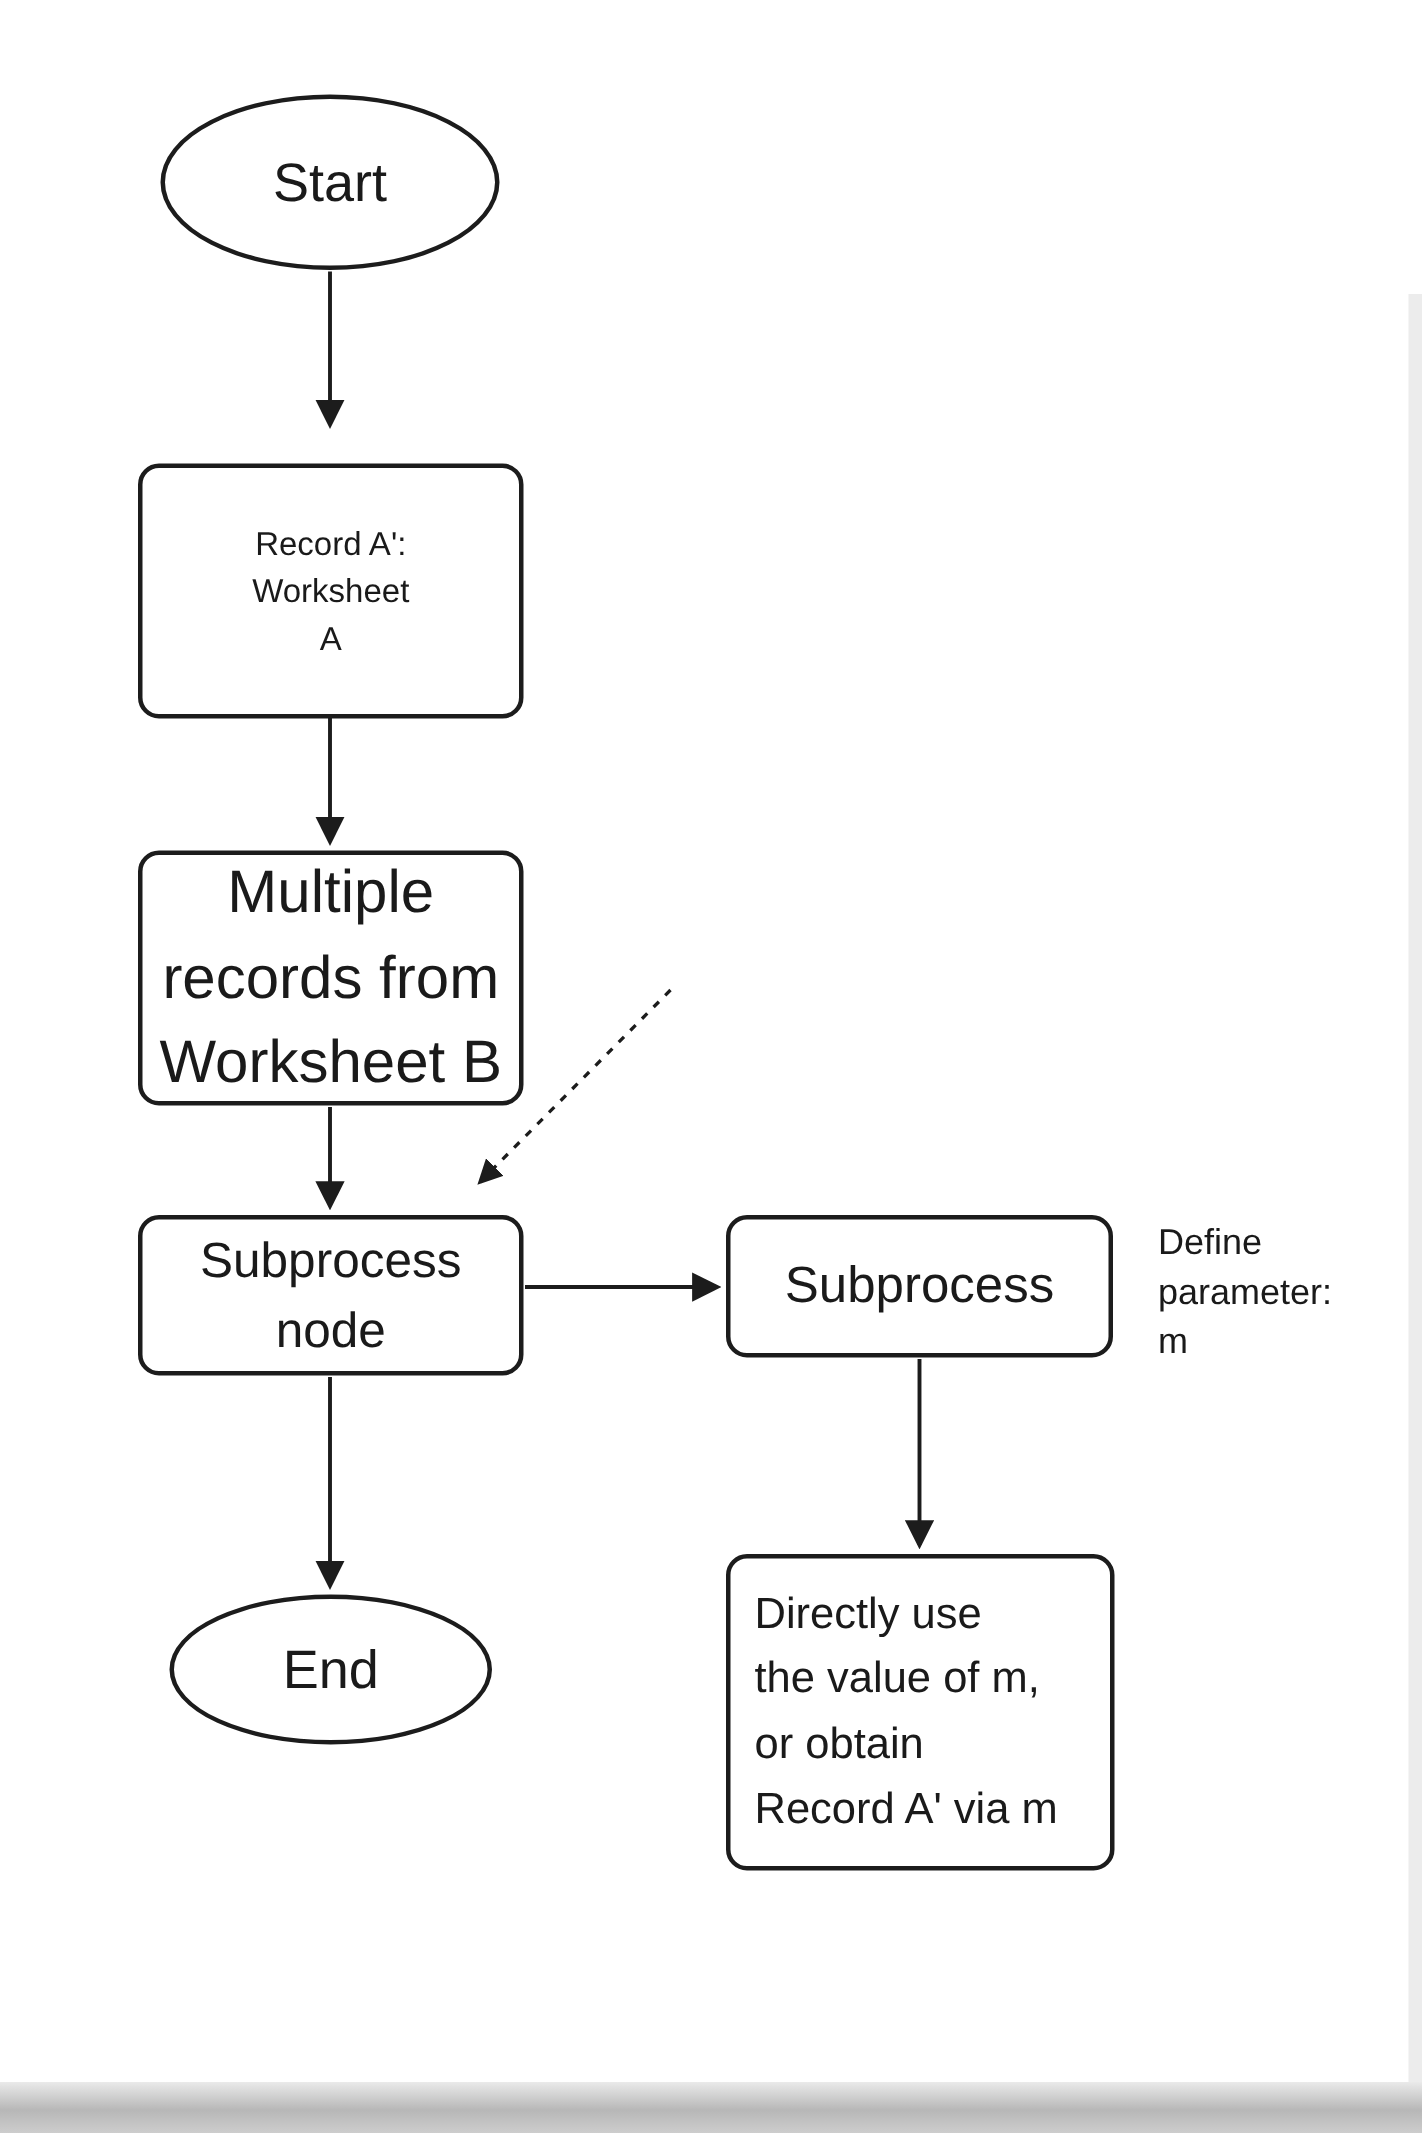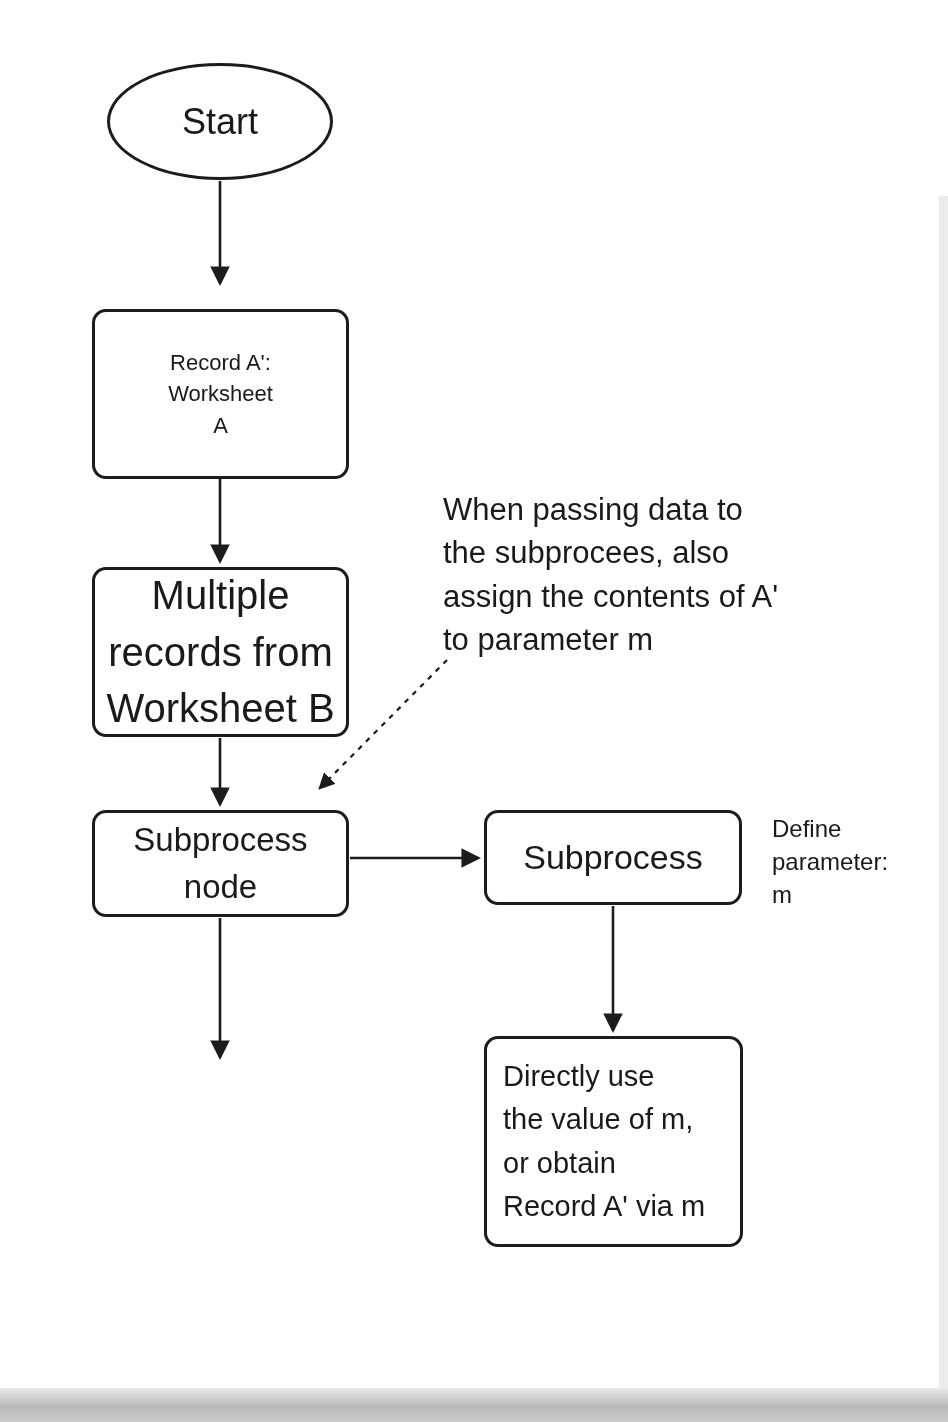--- a/index.html
+++ b/index.html
@@ -133,32 +133,29 @@
 Worksheet
 A</div>
 
   <div class="node rect node-multiple-records">Multiple
 records from
 Worksheet B</div>
 
   <div class="node rect node-subprocess-node">Subprocess
 node</div>
 
+  <div class="node ellipse node-end">End</div>
 
   <div class="node rect node-subprocess">Subprocess</div>
 
   <div class="node rect node-directly-use">Directly use
 the value of m,
 or obtain
 Record A' via m</div>
 
-  <div class="annotation annotation-passing-data">When passing data to
-the subprocees, also
-assign the contents of A'
-to parameter m</div>
 
   <div class="annotation annotation-define-parameter">Define
 parameter:
 m</div>
 
   <div class="right-strip"></div>
   <div class="bottom-band"></div>
 
 </div>
 

